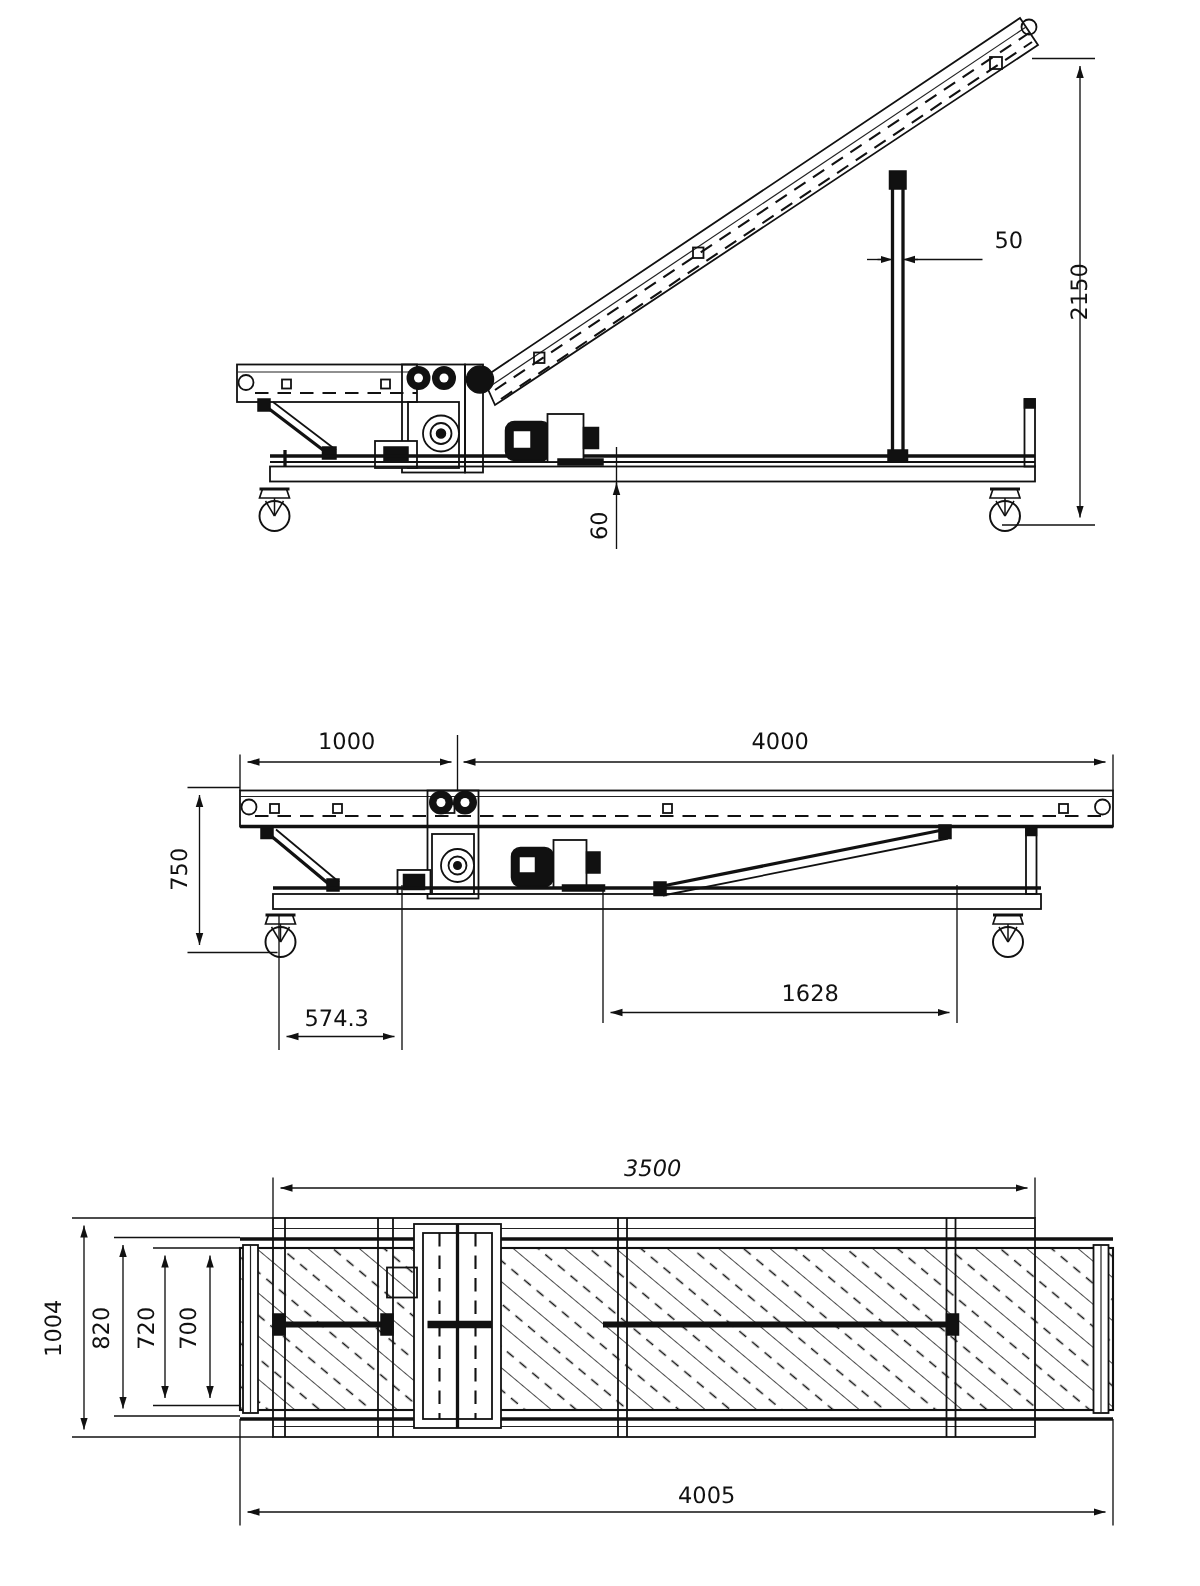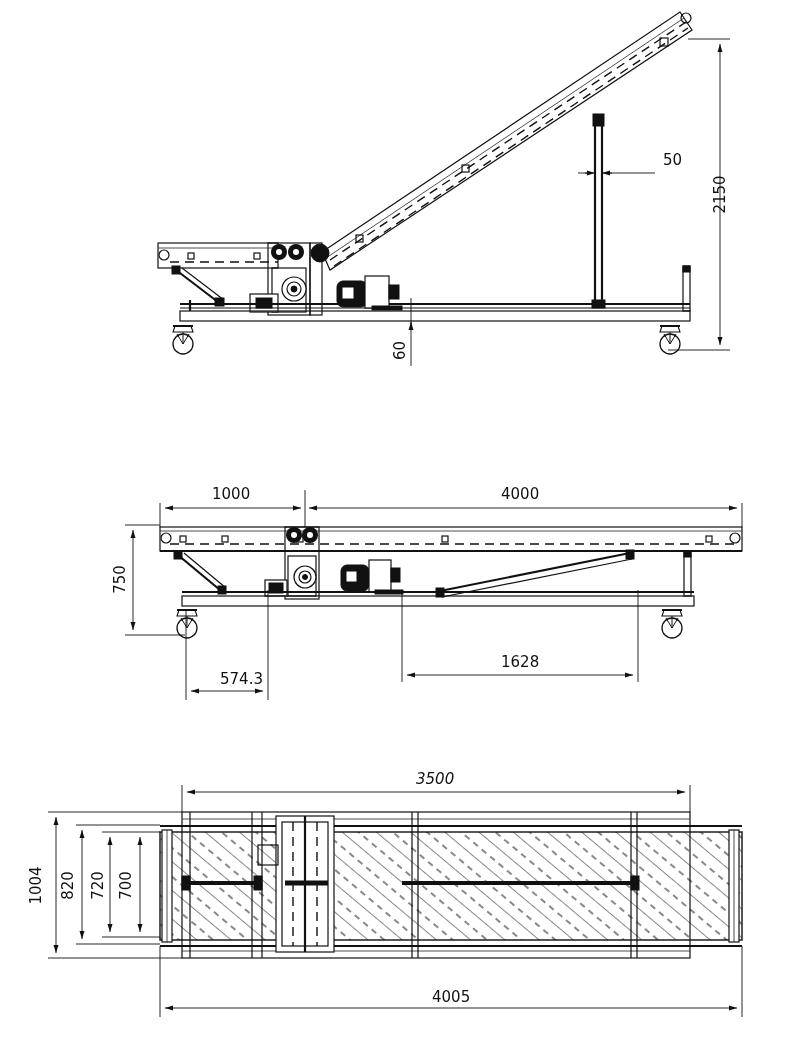--- a/index.html
+++ b/index.html
@@ -245,21 +245,21 @@
   </g>
 </svg>
 
 <div class="label" style="left:627px; top:153px;margin-left:36px;">50</div>
 <div class="label vlabel" style="left:690px; top:187px; width:60px; text-align:center;">2150</div>
 <div class="label vlabel" style="left:385px; top:343px; width:30px; text-align:center;">60</div>
 
 <div class="label" style="left:196px; top:487px;margin-left:16px;">1000</div>
 <div class="label" style="left:501px; top:487px;">4000</div>
 <div class="label vlabel" style="left:100px; top:572px; width:40px; text-align:center;">750</div>
-<div class="label" style="left:203px; top:672px;margin-left:17px;">574.3</div>
-<div class="label" style="left:501px; top:655px;text-align:right;">1628</div>
+<div class="label" style="left:203px; top:672px;">574.3</div>
+<div class="label" style="left:521px; top:655px;text-align:right;">1628</div>
 
 <div class="label" style="left:416px; top:772px;font-style:italic;">3500</div>
-<div class="label" style="left:432px; top:990px;">4005</div>
+<div class="label" style="left:452px; top:990px;">4005</div>
 <div class="label vlabel" style="left:14px; top:878px; width:44px; text-align:center;">1004</div>
 <div class="label vlabel" style="left:50px; top:878px; width:36px; text-align:center;">820</div>
 <div class="label vlabel" style="left:80px; top:878px; width:36px; text-align:center;">720</div>
 <div class="label vlabel" style="left:108px; top:878px; width:36px; text-align:center;">700</div>
 
 </body></html>

